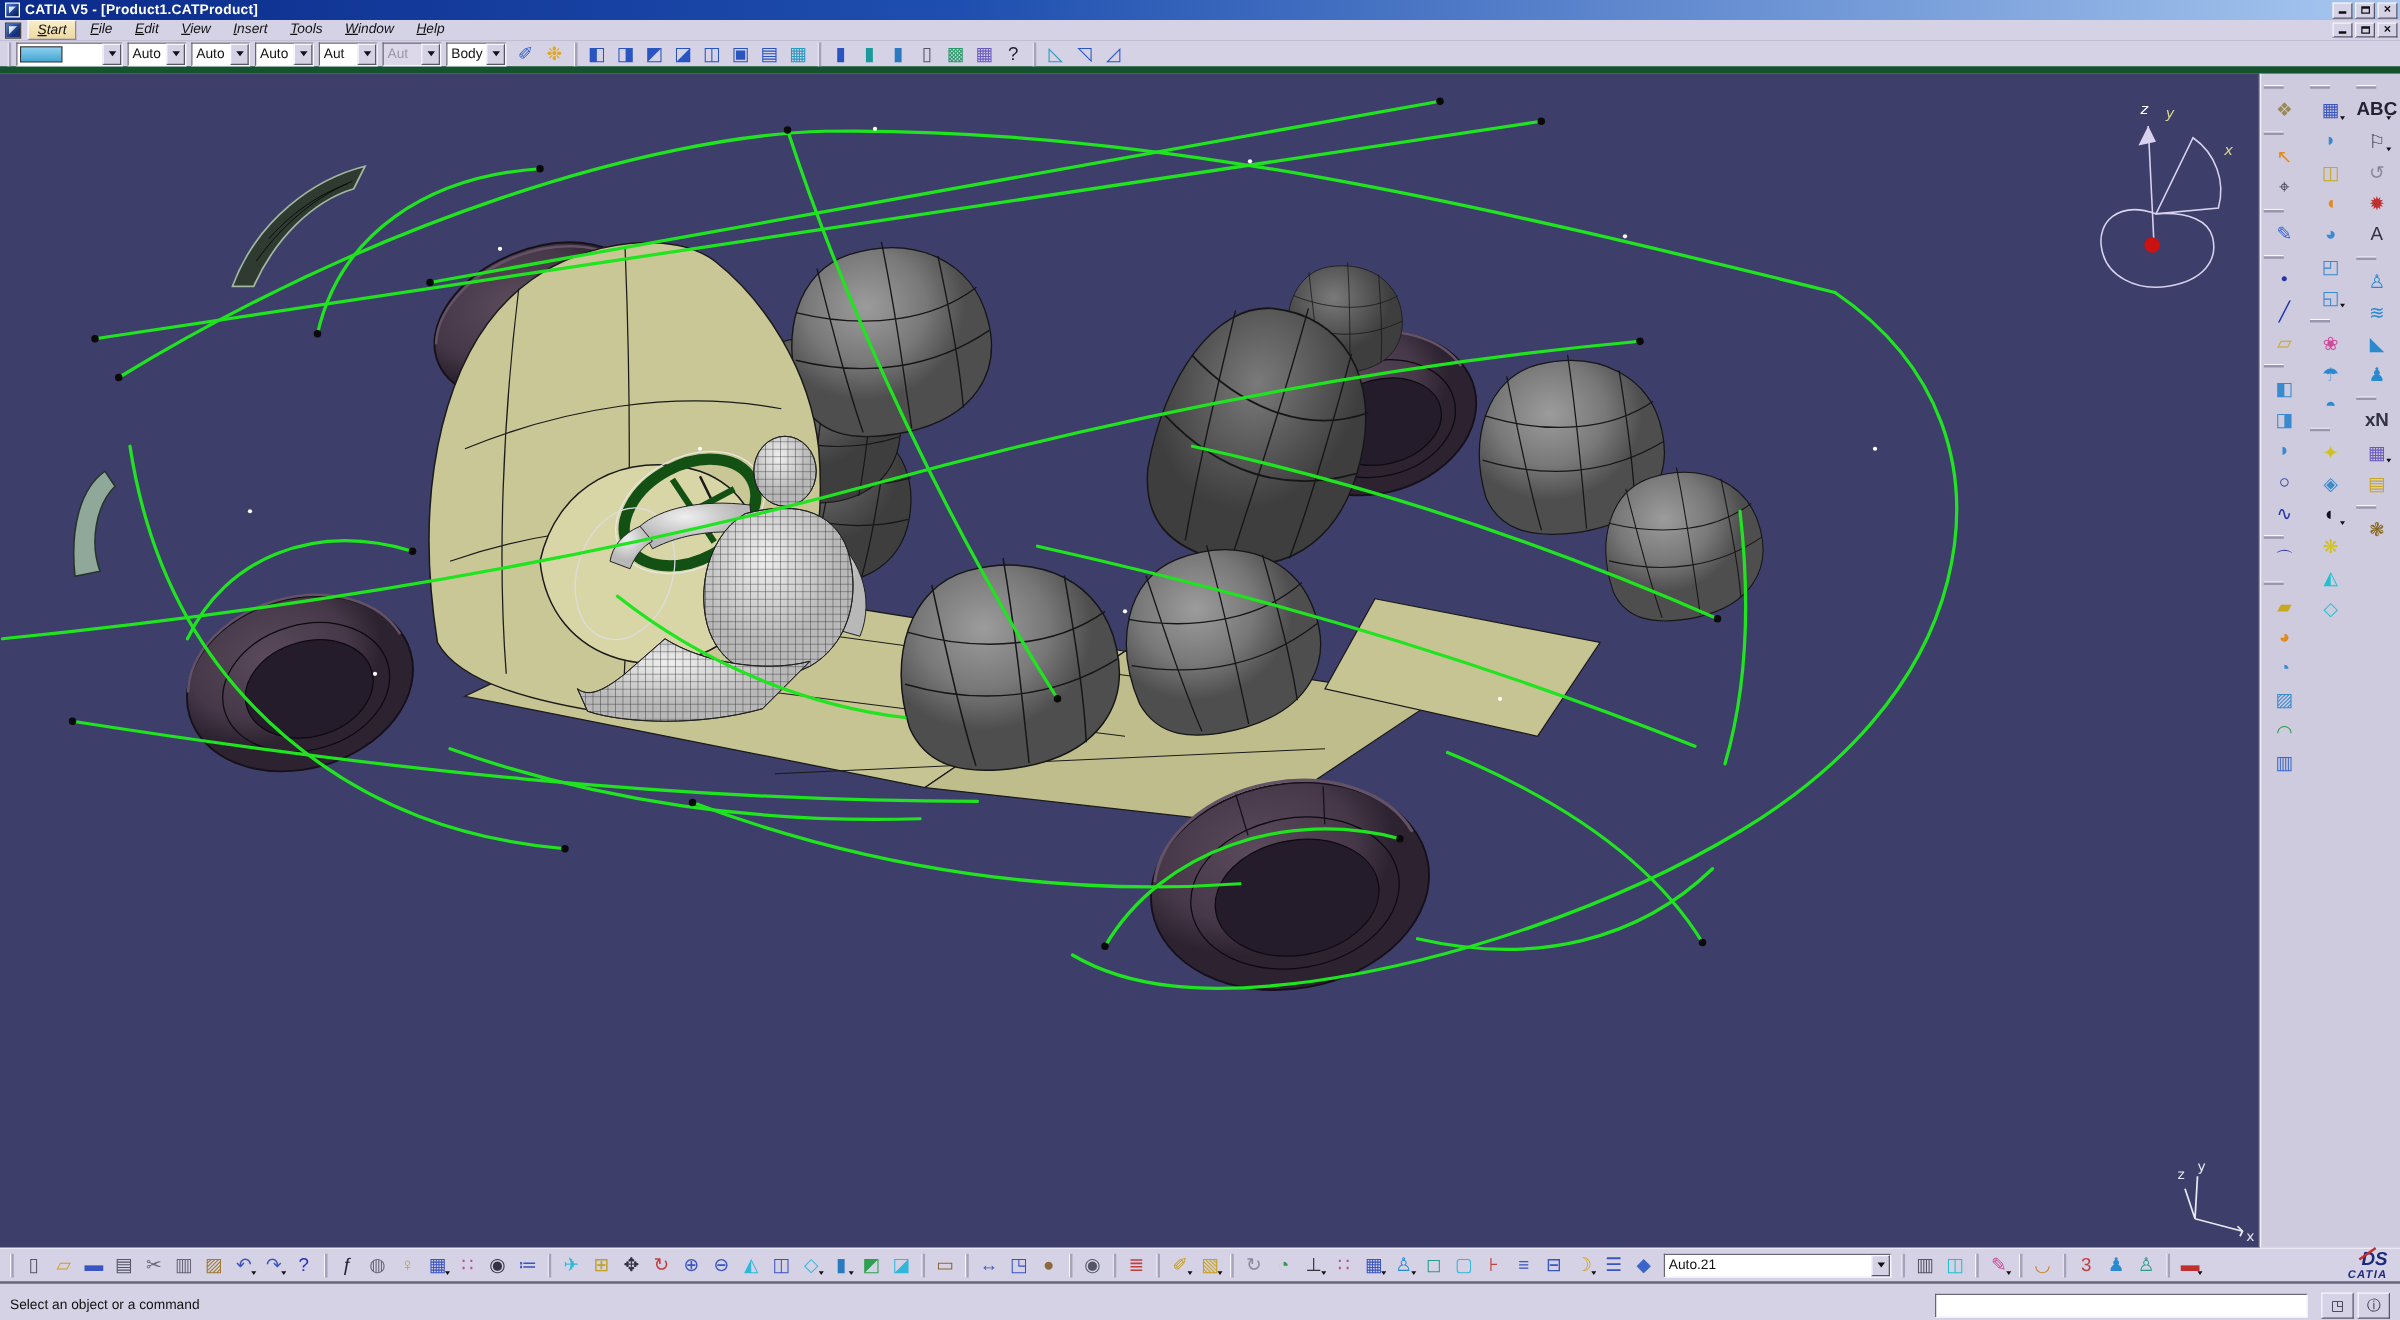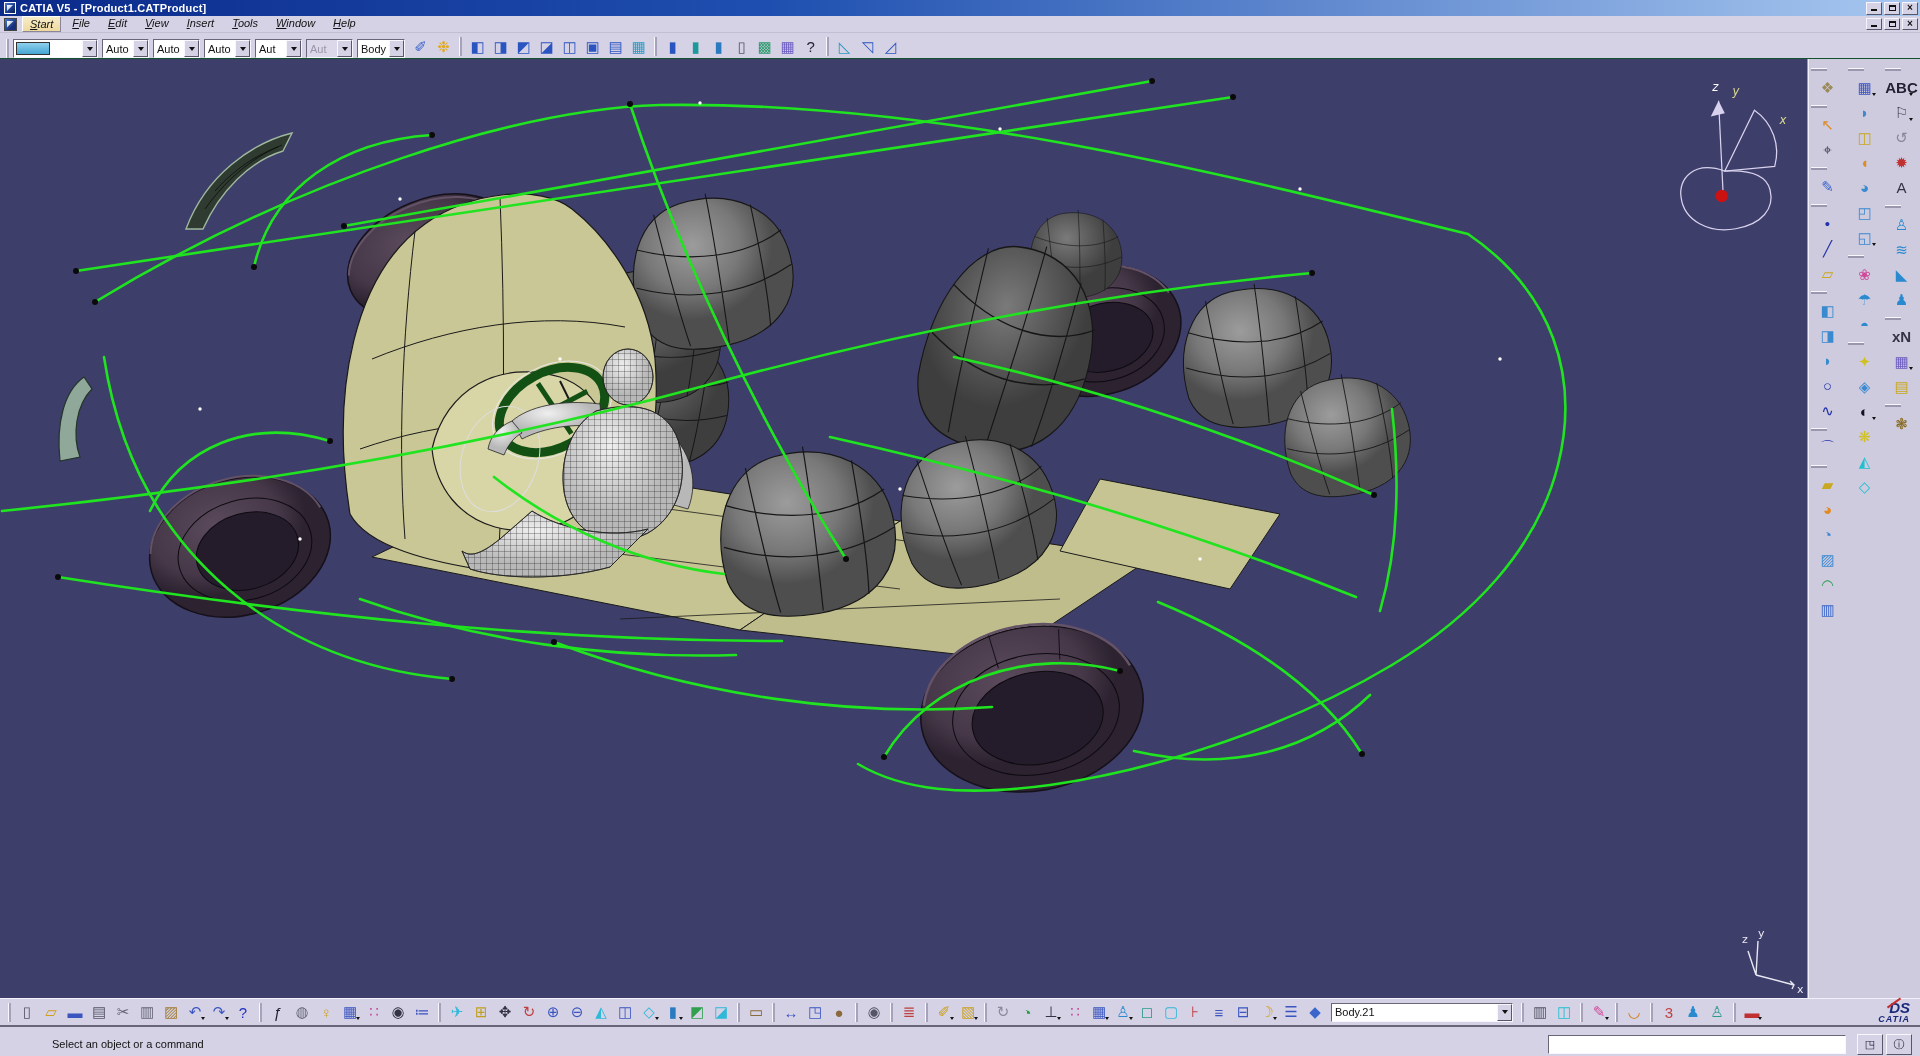--- a/index.html
+++ b/index.html
@@ -29,22 +29,22 @@
     background:linear-gradient(135deg,#4a7ad4 0%,#16307a 70%);border:1px solid #444;position:relative;}
   .menubar .app-ico2:before{content:"";position:absolute;left:2px;top:2px;width:7px;height:7px;
     background:linear-gradient(135deg,#fff 0,#8ab 100%);clip-path:polygon(0 0,100% 0,0 100%);}
   .menu-item{padding:1px 7px;margin-right:4px;cursor:pointer;color:#111;font-style:italic;}
   .menu-item u{text-decoration:underline;}
   .menu-item.hl{background:linear-gradient(#F8ECC8,#EED9A0);border:1px solid;
     border-color:#fff #8a8698 #8a8698 #fff;}
   .menubar .wc .wcb{height:12px;}
 
   
-  .toolbar-top{height:26px;background:#D6D2E6;border-bottom:1px solid #14532d;
-    display:flex;align-items:flex-end;padding:0 2px;}
+  .toolbar-top{height:26px;background:#D6D2E6;border-bottom:6px solid #14532d;
+    display:flex;align-items:center;padding:0 2px;}
   .handle-v{width:3px;height:19px;margin:0 4px;border-left:1px solid #F8F6FE;
     background:#a6a2ba;cursor:move;}
   .combo{display:flex;align-items:center;height:19px;background:#fff;margin-right:4px;
     border:1px solid;border-color:#6a667a #F8F6FE #F8F6FE #6a667a;cursor:pointer;}
   .combo .val{padding:0 3px;min-width:30px;color:#111;white-space:nowrap;overflow:hidden;}
   .combo.dis{background:#DCD8EA;}
   .combo.dis .val{color:#9a96aa;}
   .combo .swatch{width:34px;height:13px;margin:0 2px;
     background:linear-gradient(180deg,#8ed0ee,#46a6d2);border:1px solid #333;}
   .combo .arr{width:15px;height:17px;background:#D6D2E6;border:1px solid;
@@ -75,21 +75,21 @@
   .body-combo{width:182px;margin:0 4px;}
   .body-combo .val{flex:1;}
   .logo{display:flex;flex-direction:column;align-items:flex-end;margin-right:6px;line-height:1;margin-left:12px;}
   .logo .ds{font-style:italic;font-weight:bold;font-size:15px;color:#1a2a7a;position:relative;}
   .logo .ds:after{content:"";position:absolute;left:-3px;top:2px;width:16px;height:2px;
     background:#c43030;transform:rotate(-35deg);}
   .logo .ct{font-weight:bold;font-style:italic;font-size:9px;color:#1a2a7a;letter-spacing:1px;}
 
   .statusbar{height:36px;background:#D6D2E6;border-top:2px solid #6a667a;
     display:flex;align-items:center;padding:0 8px;}
-  .statusbar .msg{color:#111;margin-left:44px;}
+  .statusbar .msg{color:#111;}
   .statusbar input{width:298px;height:19px;border:1px solid;margin-right:8px;
     border-color:#6a667a #F8F6FE #F8F6FE #6a667a;background:#fff;font:11px "Liberation Sans",sans-serif;padding:0 3px;}
   .sb-btn{width:26px;height:21px;background:#D6D2E6;border:1px solid;
     border-color:#F8F6FE #5a566a #5a566a #F8F6FE;display:flex;align-items:center;justify-content:center;
     font-size:11px;color:#223;margin-left:3px;cursor:pointer;}
 
   svg text{font-family:"DejaVu Sans",sans-serif;}
 </style>
 </head>
 <body>
@@ -517,21 +517,21 @@
     <span class="icon" style="color: rgb(42, 138, 208);">♙<i class="dd"></i></span>
     <span class="icon" style="color: rgb(42, 154, 138);">◻</span>
     <span class="icon" style="color: rgb(48, 184, 216);">▢</span>
     <span class="icon" style="color: rgb(192, 64, 64);">⊦</span>
     <span class="icon" style="color: rgb(58, 85, 192);">≡</span>
     <span class="icon" style="color: rgb(58, 85, 192);">⊟</span>
     <span class="icon" style="color: rgb(208, 160, 32);">☽<i class="dd"></i></span>
     <span class="icon" style="color: rgb(58, 85, 192);">☰</span>
     <span class="icon" style="color: rgb(58, 102, 204);">◆</span>
     <span class="combo body-combo">
-      <span class="val">Body.21</span>
+      <span class="val">Auto.21</span>
       <span class="arr"></span>
     </span>
     <div class="handle-v"></div>
     <span class="icon" style="color: rgb(85, 85, 102);">▥</span>
     <span class="icon" style="color: rgb(32, 192, 208);">◫</span>
     <div class="handle-v"></div>
     <span class="icon" style="color: rgb(208, 74, 154);">✎<i class="dd"></i></span>
     <div class="handle-v"></div>
     <span class="icon" style="color: rgb(208, 128, 32);">◡</span>
     <div class="handle-v"></div>

